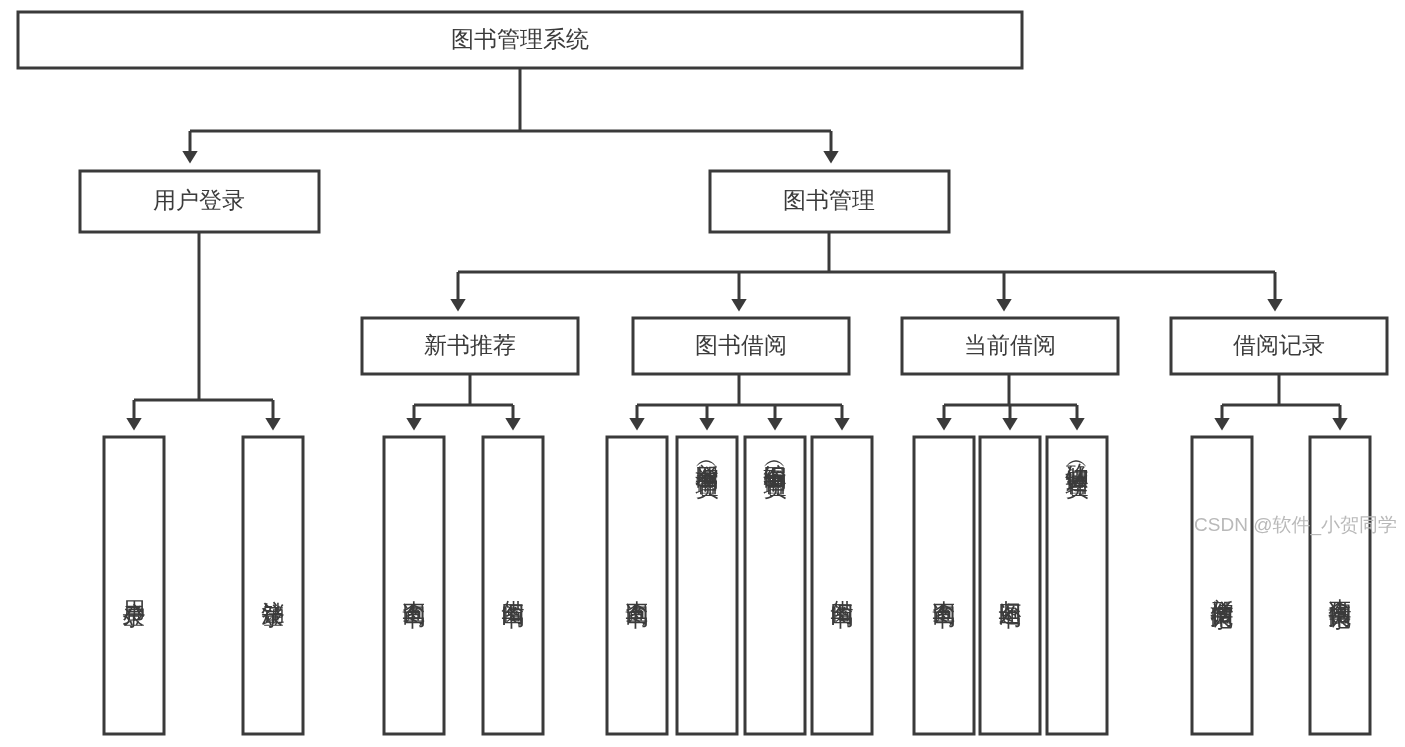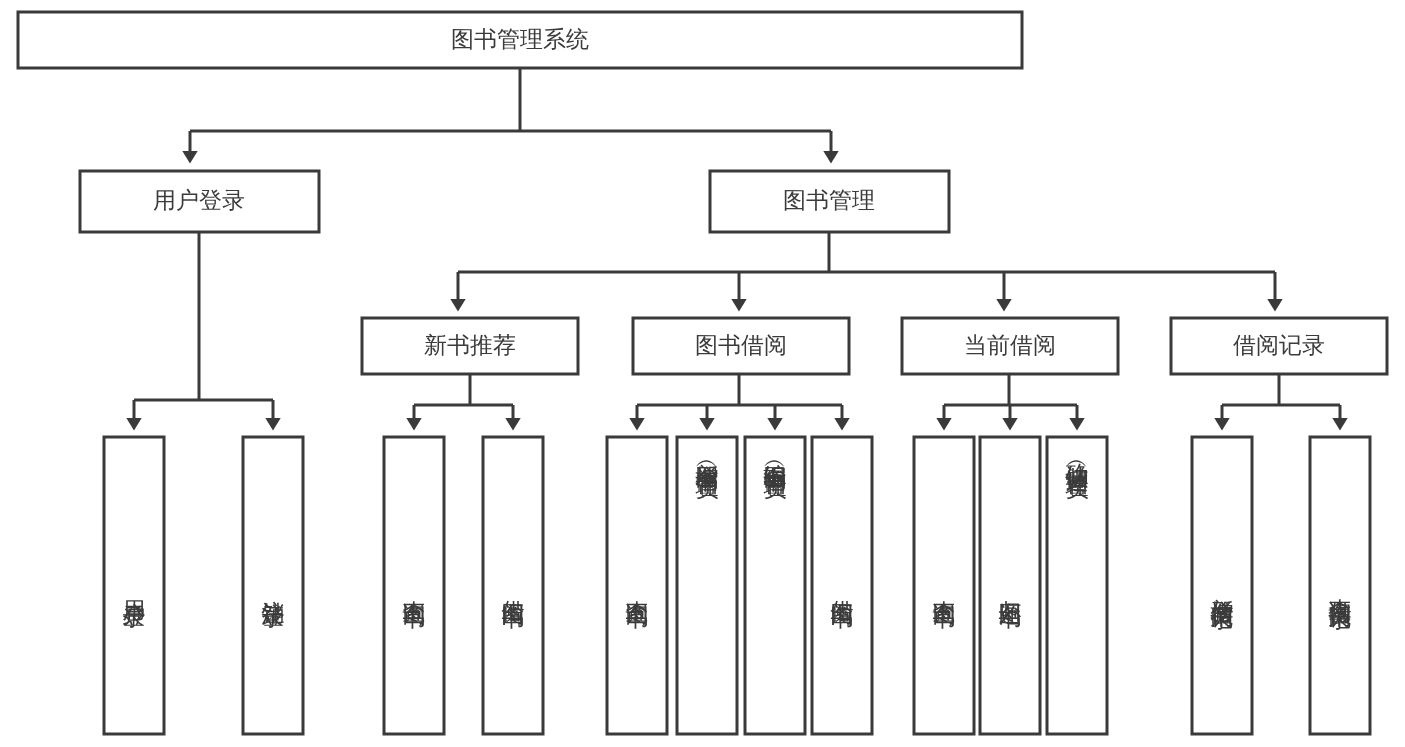--- a/index.html
+++ b/index.html
@@ -190,14 +190,15 @@
     <span class="vlabel">确认归还（管理员）</span>
   </div>
 
   <div class="vlabel-wrap" style="left:1192px;top:437px;width:60px;height:297px;">
     <span class="vlabel">新增借阅记录</span>
   </div>
   <div class="vlabel-wrap" style="left:1310px;top:437px;width:60px;height:297px;">
     <span class="vlabel">查询借阅记录</span>
   </div>
 
+  <div class="watermark">CSDN @软件_小贺同学</div>
 
 </div>
 
 </body></html>

